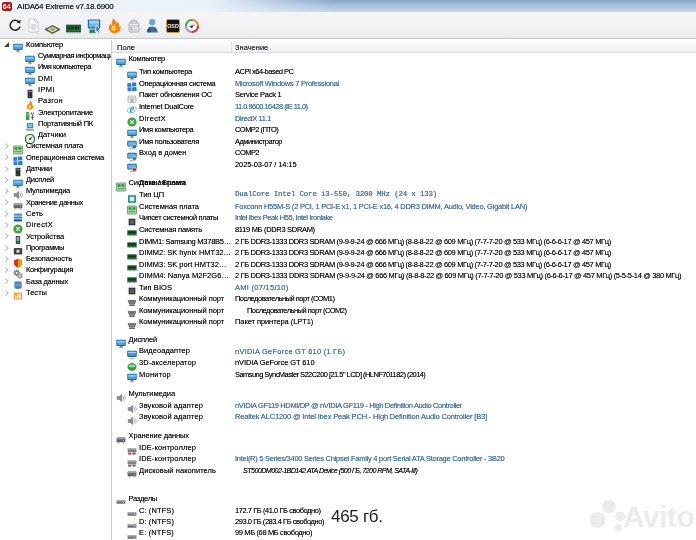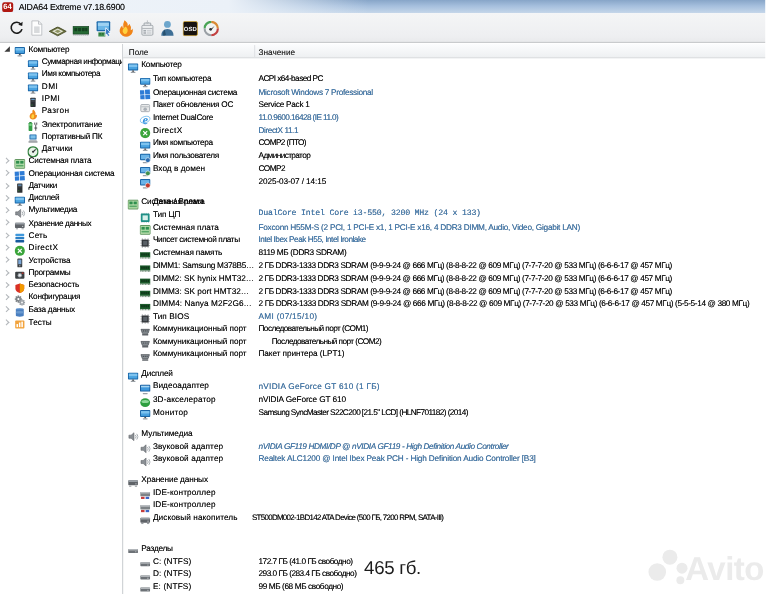--- a/index.html
+++ b/index.html
@@ -521,21 +521,21 @@
     <div class="ab ic" style="left:116px;top:388.5px"><svg width="10" height="10" viewBox="0 0 10 10">
         <path d="M1.2 3.6 h2 l2.6 -2.2 v7.2 l-2.6 -2.2 h-2 z" fill="#8a8f94" stroke="#5f6368" stroke-width="0.5"></path>
 <path d="M7 3.4 q1.6 1.6 0 3.2 M8.3 2.4 q2.4 2.6 0 5.2" stroke="#9aa0a6" stroke-width="0.8" fill="none"></path>
       </svg></div>
     <div class="ab t" style="left:128.5px;top:389.0px;letter-spacing:-0.058px">Мультимедиа</div>
     <div class="ab ic" style="left:127px;top:400.4px"><svg width="10" height="10" viewBox="0 0 10 10">
         <path d="M1.2 3.6 h2 l2.6 -2.2 v7.2 l-2.6 -2.2 h-2 z" fill="#8a8f94" stroke="#5f6368" stroke-width="0.5"></path>
 <path d="M7 3.4 q1.6 1.6 0 3.2 M8.3 2.4 q2.4 2.6 0 5.2" stroke="#9aa0a6" stroke-width="0.8" fill="none"></path>
       </svg></div>
     <div class="ab t" style="left:139px;top:400.9px;letter-spacing:0.096px">Звуковой адаптер</div>
-    <div class="ab t blue" style="left:235px;top:400.9px;letter-spacing:-0.356px;font-style:italic;">nVIDIA GF119 HDMI/DP @ nVIDIA GF119 - High Definition Audio Controller</div>
+    <div class="ab t blue" style="left:235px;top:400.9px;letter-spacing:-0.356px;">nVIDIA GF119 HDMI/DP @ nVIDIA GF119 - High Definition Audio Controller</div>
     <div class="ab ic" style="left:127px;top:411.9px"><svg width="10" height="10" viewBox="0 0 10 10">
         <path d="M1.2 3.6 h2 l2.6 -2.2 v7.2 l-2.6 -2.2 h-2 z" fill="#8a8f94" stroke="#5f6368" stroke-width="0.5"></path>
 <path d="M7 3.4 q1.6 1.6 0 3.2 M8.3 2.4 q2.4 2.6 0 5.2" stroke="#9aa0a6" stroke-width="0.8" fill="none"></path>
       </svg></div>
     <div class="ab t" style="left:139px;top:412.4px;letter-spacing:0.096px">Звуковой адаптер</div>
     <div class="ab t blue" style="left:235px;top:412.4px;letter-spacing:-0.156px;">Realtek ALC1200 @ Intel Ibex Peak PCH - High Definition Audio Controller [B3]</div>
     <div class="ab ic" style="left:116px;top:430.5px"><svg width="10" height="10" viewBox="0 0 10 10">
         <rect x="0.6" y="2.6" width="8.8" height="4.6" rx="0.7" fill="#5f6368"></rect>
 <rect x="0.6" y="2.6" width="8.8" height="1.6" rx="0.7" fill="#9aa0a6"></rect>
 <circle cx="7.6" cy="5.8" r="0.55" fill="#cfd3d7"></circle>
@@ -550,29 +550,30 @@
 <rect x="5.4" y="6.6" width="3.2" height="2" fill="#3c64c4"></rect>
       </svg></div>
     <div class="ab t" style="left:139px;top:442.5px;letter-spacing:0.115px">IDE-контроллер</div>
     <div class="ab ic" style="left:127px;top:453.5px"><svg width="10" height="10" viewBox="0 0 10 10">
         <rect x="0.6" y="2.2" width="8.8" height="4" rx="0.6" fill="#7d8286"></rect>
 <rect x="0.6" y="2.2" width="8.8" height="1.4" rx="0.6" fill="#b8bcc0"></rect>
 <rect x="1.2" y="6.6" width="3.2" height="2" fill="#c43c3c"></rect>
 <rect x="5.4" y="6.6" width="3.2" height="2" fill="#3c64c4"></rect>
       </svg></div>
     <div class="ab t" style="left:139px;top:454.0px;letter-spacing:0.115px">IDE-контроллер</div>
+    <div class="ab t blue" style="left:235px;top:454.0px;letter-spacing:-0.26px;">Intel(R) 5 Series/3400 Series Chipset Family 4 port Serial ATA Storage Controller - 3B20</div>
     <div class="ab ic" style="left:127px;top:465.1px"><svg width="10" height="10" viewBox="0 0 10 10">
         <rect x="0.6" y="2.6" width="8.8" height="4.6" rx="0.7" fill="#5f6368"></rect>
 <rect x="0.6" y="2.6" width="8.8" height="1.6" rx="0.7" fill="#9aa0a6"></rect>
 <circle cx="7.6" cy="5.8" r="0.55" fill="#cfd3d7"></circle>
 <rect x="1.4" y="7.6" width="2" height="0.8" fill="#8a8f94"></rect>
         <rect x="6.6" y="7.6" width="2" height="0.8" fill="#8a8f94"></rect>
       </svg></div>
     <div class="ab t" style="left:139px;top:465.6px;letter-spacing:0.059px">Дисковый накопитель</div>
-    <div class="ab t" style="left:229px;top:465.6px;letter-spacing:-0.6px;font-size:7.2px;">ST500DM002-1BD142 ATA Device  (500 ГБ, 7200 RPM, SATA-III)</div>
+    <div class="ab t" style="left:243px;top:465.6px;letter-spacing:-0.6px;font-size:7.2px;font-style:italic;">ST500DM002-1BD142 ATA Device  (500 ГБ, 7200 RPM, SATA-III)</div>
     <div class="ab ic" style="left:116px;top:493.0px"><svg width="10" height="10" viewBox="0 0 10 10">
         <rect x="0.6" y="3.2" width="8.8" height="3.6" rx="0.6" fill="#6d7277"></rect>
 <rect x="0.6" y="3.2" width="8.8" height="1.3" rx="0.6" fill="#b2b6ba"></rect>
 <circle cx="7.5" cy="5.6" r="0.5" fill="#d9dcdf"></circle>
       </svg></div>
     <div class="ab t" style="left:128.5px;top:493.5px;letter-spacing:-0.241px">Разделы</div>
     <div class="ab ic" style="left:127px;top:505.0px"><svg width="10" height="10" viewBox="0 0 10 10">
         <rect x="0.6" y="3.2" width="8.8" height="3.6" rx="0.6" fill="#6d7277"></rect>
 <rect x="0.6" y="3.2" width="8.8" height="1.3" rx="0.6" fill="#b2b6ba"></rect>
 <circle cx="7.5" cy="5.6" r="0.5" fill="#d9dcdf"></circle>

